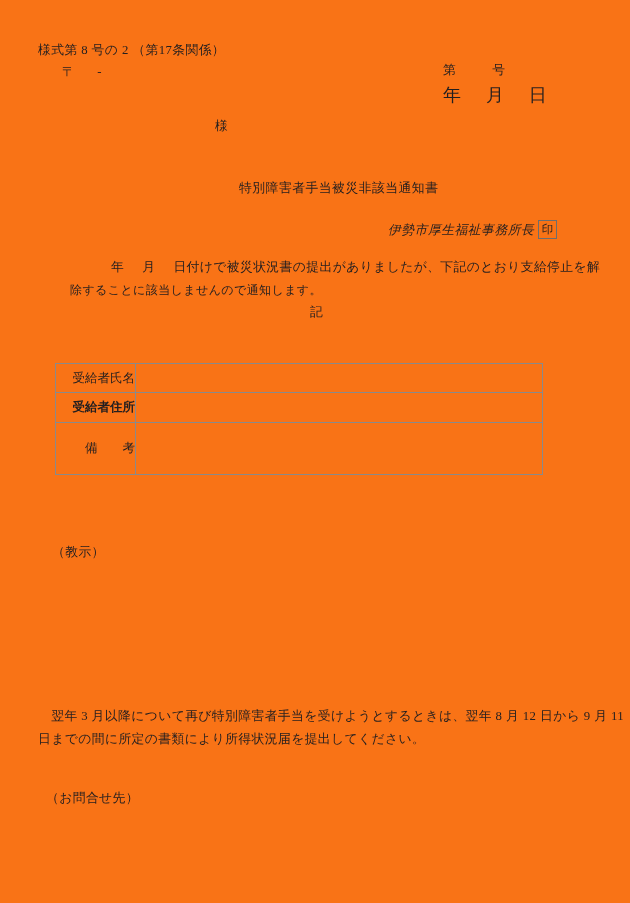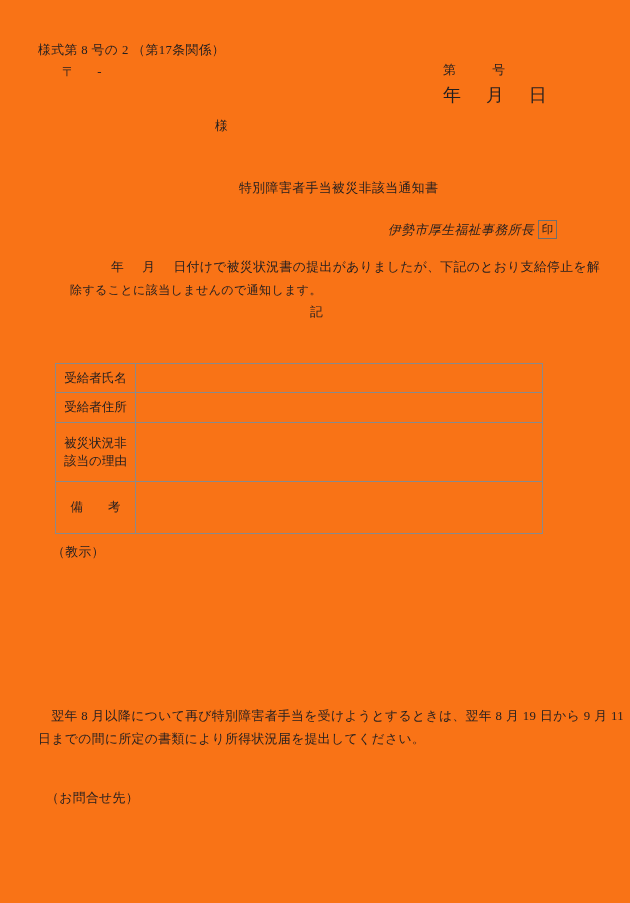--- a/index.html
+++ b/index.html
@@ -66,27 +66,27 @@
     table-layout: fixed;
   }
   #detail-table td {
     border: 1px solid #8a8a8a;
     padding: 0;
     font-size: 12.5px;
     vertical-align: middle;
   }
   #detail-table td.label {
     width: 79px;
-    text-align: center;
+    text-align: right;
     line-height: 1.45;
     padding: 2px 0;
   }
   #detail-table td.value { width: 406px; }
   .r-name   { height: 29px; }
-  .r-addr   { height: 30px; }
+  .r-addr   { height: 30px; font-weight: bold; }
   .r-reason { height: 59px; }
   .r-note   { height: 52px; }
   .lbl-line { display: block; }
 
   
   #instruction-label { left: 52px; top: 546px; font-size: 12.8px; }
   #notice-line-1     { left: 38px; top: 710px; font-size: 12.8px; }
   #notice-line-2     { left: 38px; top: 733px; font-size: 12.8px; }
   #contact-label     { left: 46px; top: 792px; font-size: 12.8px; }
 </style>
@@ -124,37 +124,30 @@
           <span class="lbl-line">受給者氏名</span>
         </td>
         <td class="value"></td>
       </tr>
       <tr class="r-addr">
         <td class="label">
           <span class="lbl-line">受給者住所</span>
         </td>
         <td class="value"></td>
       </tr>
-      <tr class="r-reason">
-        <td class="label">
-          <span class="lbl-line">被災状況非</span>
-          <span class="lbl-line">該当の理由</span>
-        </td>
-        <td class="value"></td>
-      </tr>
       <tr class="r-note">
         <td class="label">
           <span class="lbl-line">備　　考</span>
         </td>
         <td class="value"></td>
       </tr>
     </tbody>
   </table>
 
   <div class="t" id="instruction-label">（教示）</div>
 
-  <div class="t" id="notice-line-1">　翌年 8 月以降について再び特別障害者手当を受けようとするときは、翌年 8 月 19 日から 9 月 11</div>
+  <div class="t" id="notice-line-1">　翌年 3 月以降について再び特別障害者手当を受けようとするときは、翌年 8 月 12 日から 9 月 11</div>
 
   <div class="t" id="notice-line-2">日までの間に所定の書類により所得状況届を提出してください。</div>
 
   <div class="t" id="contact-label">（お問合せ先）</div>
 
 </div>
 
 </body></html>

